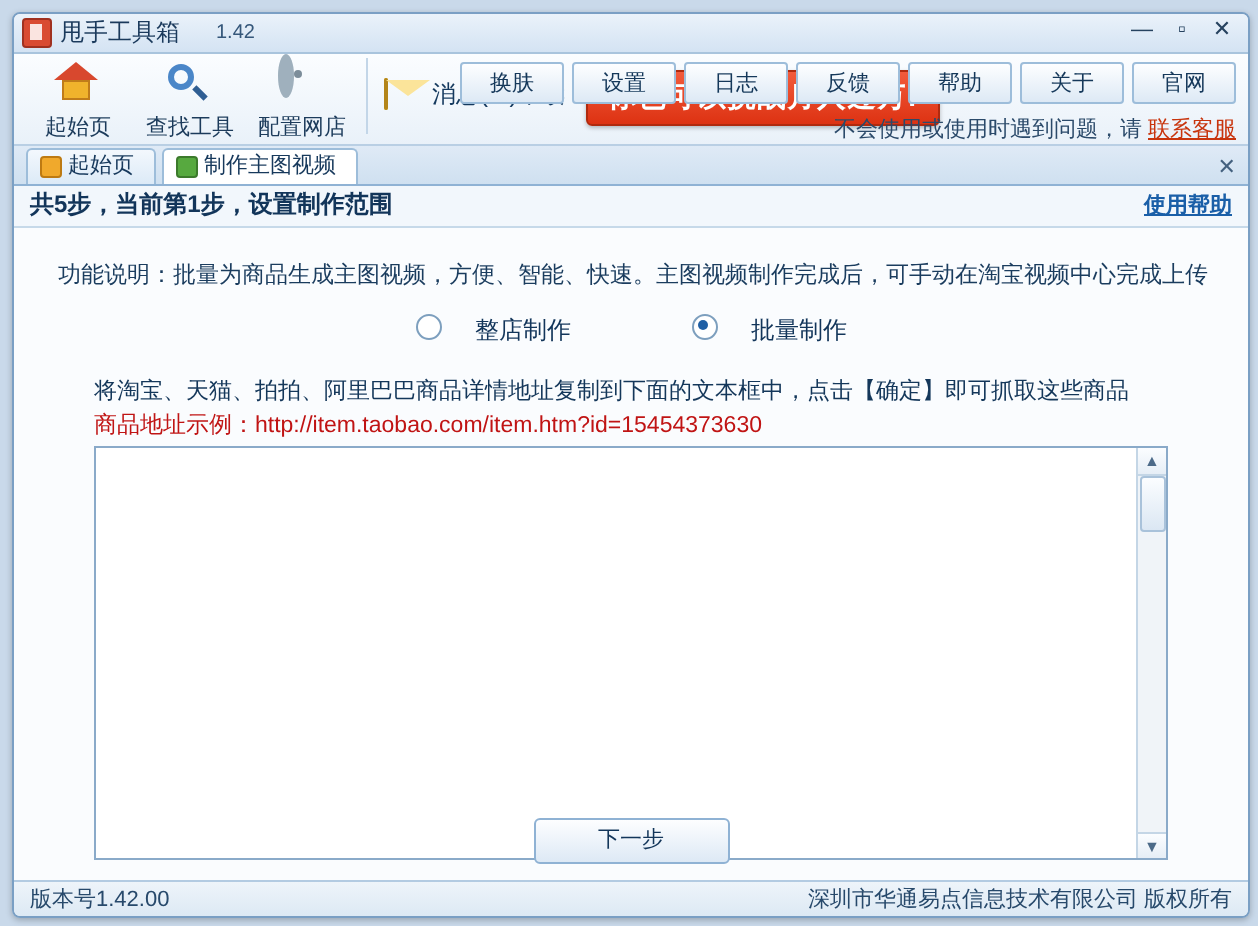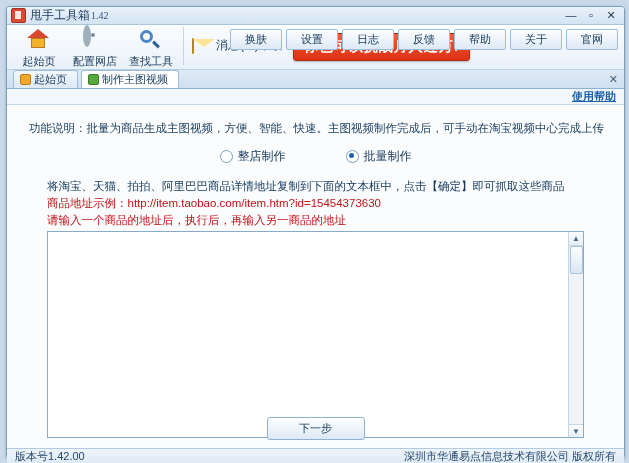--- a/index.html
+++ b/index.html
@@ -25,21 +25,21 @@
     display:flex;align-items:center;
     padding:0 2px 0 4px;
     border-radius:3px 3px 0 0;
   }
   .app-ico{
     width:13px;height:13px;background:#d94b32;border:1px solid #a03120;
     border-radius:2px;margin-right:4px;position:relative;
   }
   .app-ico:after{content:"";position:absolute;left:3px;top:2px;width:6px;height:8px;background:#fff;opacity:.85;}
   .title-text{font-size:12px;color:#1b3a5c;white-space:nowrap;font-family:Liberation Serif, serif;}
-  .title-ver{font-size:10px;color:#35577a;margin-left:1px;font-family:Liberation Serif, serif;}
+  .title-ver{font-size:10px;color:#35577a;margin-left:18px;}
   .spacer{flex:1;}
   .winbtns{display:flex;gap:2px;padding-right:2px;}
   .wbtn{width:16px;height:14px;line-height:13px;text-align:center;font-size:11px;color:#26425f;
         border:1px solid transparent;border-radius:2px;}
 
   
   .toolbar{
     height:46px;display:flex;align-items:flex-start;
     background:linear-gradient(#fbfdff,#e9f1f9);
     border-bottom:1px solid #b9cfe4;
@@ -111,21 +111,21 @@
     height:22px;display:flex;align-items:center;
     background:#f2f7fc;border-bottom:1px solid #c6d9e9;
     padding:0 8px;font-size:12px;color:#12355a;font-weight:bold;
   }
   .stepbar a{margin-left:auto;font-size:11px;font-weight:bold;color:#1a5fa8;text-decoration:underline;}
 
   
   .content{flex:1;background:#fafcfe;position:relative;padding:10px 12px;}
   .desc{font-size:11.5px;color:#1a3c5e;margin:6px 0 12px 10px;}
   .radios{display:flex;justify-content:center;gap:60px;margin-bottom:14px;font-size:12px;color:#12355a;}
-  .radio{display:flex;align-items:center;gap:5px;}
+  .radio{display:flex;align-items:flex-start;gap:17px;}
   .rd{width:11px;height:11px;border:1px solid #7d9fbe;border-radius:50%;background:#fff;display:inline-block;position:relative;}
   .rd.on:after{content:"";position:absolute;left:2px;top:2px;width:5px;height:5px;border-radius:50%;background:#1f5fa4;}
 
   .panel{margin:0 28px;}
   .hint{font-size:11.5px;color:#14375a;margin-bottom:2px;}
   .hint.red{color:#c01414;}
   .hint.url{color:#c01414;}
   .boxwrap{
     position:relative;border:1px solid #8aaac9;background:#fff;height:205px;margin-top:3px;
   }
@@ -172,26 +172,26 @@
       <span class="wbtn close">✕</span>
     </span>
   </div>
 
   <div class="toolbar">
     <div class="tbtn">
       <span class="gi"><span class="ic-home"></span></span>
       <span class="lbl">起始页</span>
     </div>
     <div class="tbtn">
+      <span class="gi"><span class="ic-search"></span></span>
+      <span class="lbl">查找工具</span>
+    </div>
+    <div class="tbtn">
       <span class="gi"><span class="ic-gear"></span></span>
       <span class="lbl">配置网店</span>
-    </div>
-    <div class="tbtn">
-      <span class="gi"><span class="ic-search"></span></span>
-      <span class="lbl">查找工具</span>
     </div>
 
     <div class="sep"></div>
 
     <div class="msgblock">
       <span class="gi" style="width:24px"><span class="ic-msg"></span></span>
       <span class="t">消息(</span>
       <span class="cnt">0</span>
       <span class="t">)未读</span>
     </div>
@@ -201,57 +201,60 @@
     <div class="tb-right">
       <div class="row1">
         <span class="smbtn">换肤</span>
         <span class="smbtn">设置</span>
         <span class="smbtn">日志</span>
         <span class="smbtn">反馈</span>
         <span class="smbtn">帮助</span>
         <span class="smbtn">关于</span>
         <span class="smbtn">官网</span>
       </div>
+      <div class="row2">
+        <span>不会使用或使用时遇到问题，请 </span><a href="#">联系客服</a>
+      </div>
     </div>
   </div>
 
   <div class="tabbar">
     <div class="tab">
       <span class="dot dot-home"></span>
       <span>起始页</span>
     </div>
     <div class="tab active">
       <span class="dot dot-vid"></span>
       <span>制作主图视频</span>
     </div>
     <span class="tab-x">✕</span>
   </div>
 
   <div class="stepbar">
+    <span>共5步，当前第1步，设置制作范围</span>
     <a href="#">使用帮助</a>
   </div>
 
   <div class="content">
     <div class="desc">功能说明：批量为商品生成主图视频，方便、智能、快速。主图视频制作完成后，可手动在淘宝视频中心完成上传</div>
 
     <div class="radios">
       <label class="radio">
         <span class="rd"></span>
         <span>整店制作</span>
       </label>
       <label class="radio">
         <span class="rd on"></span>
         <span>批量制作</span>
       </label>
     </div>
 
     <div class="panel">
       <div class="hint">将淘宝、天猫、拍拍、阿里巴巴商品详情地址复制到下面的文本框中，点击【确定】即可抓取这些商品</div>
       <div class="hint url">商品地址示例：http://item.taobao.com/item.htm?id=15454373630</div>
-      <div class="hint red">请输入一个商品的地址后，执行后，再输入另一商品的地址</div>
 
       <div class="boxwrap">
         <textarea placeholder="" style=""></textarea>
         <div class="vscroll">
           <div class="arw">▲</div>
           <div class="thumb"></div>
           <div class="arw bot">▼</div>
         </div>
       </div>
     </div>

